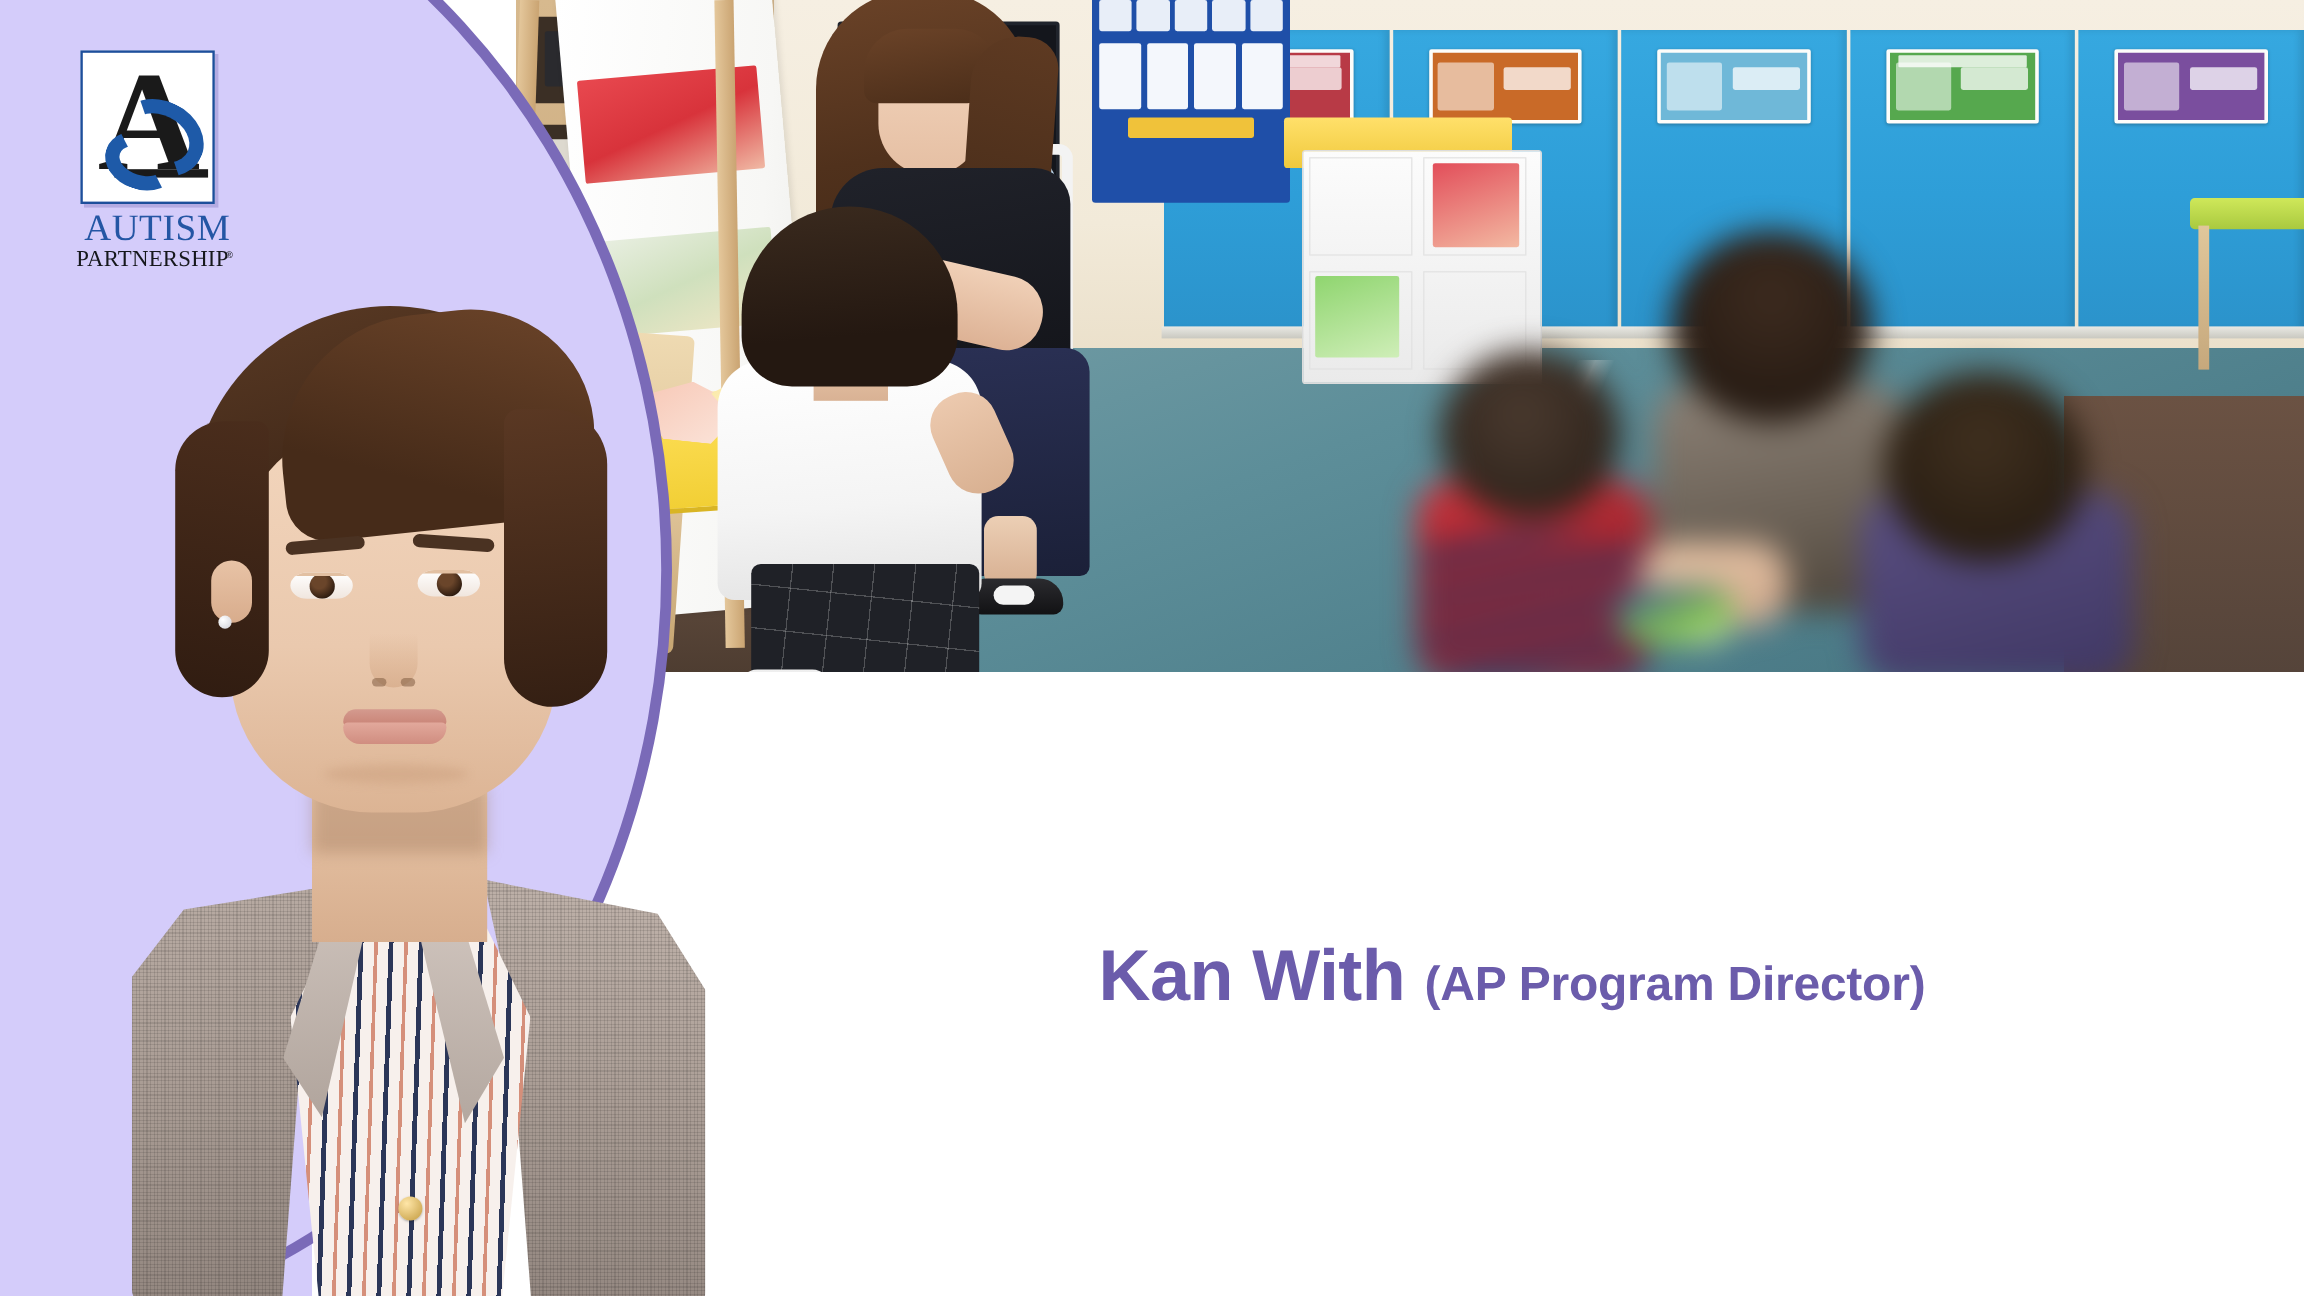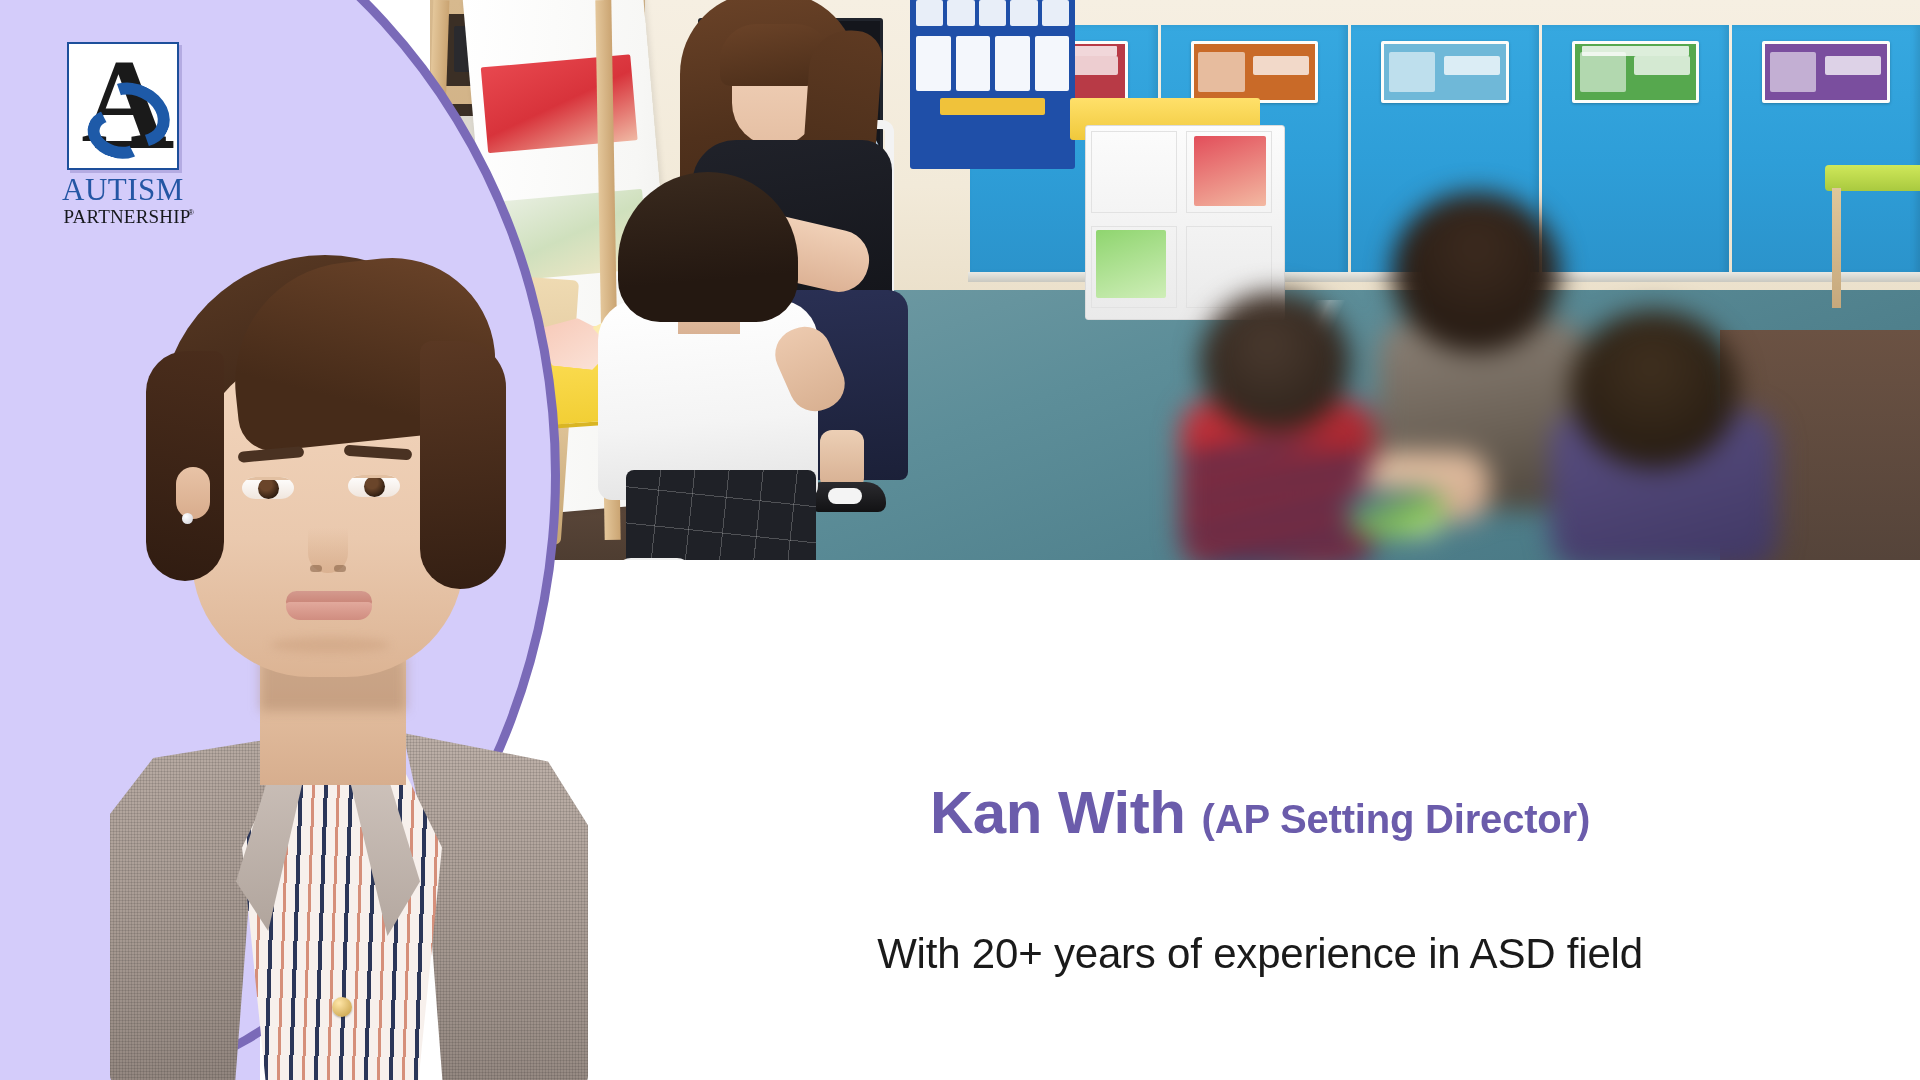--- a/index.html
+++ b/index.html
@@ -230,21 +230,21 @@
   .logo-A { position:absolute; left:50%; top:6px; transform:translateX(-50%);
     font-family:"Liberation Serif", serif; font-size:118px; line-height:104px;
     font-weight:700; color:#1a1a1a; letter-spacing:-2px; }
   .logo-A::after { content:""; position:absolute; left:14px; bottom:6px; width:78px; height:7px; background:#1a1a1a; }
   .logo-swoosh { position:absolute; left:26px; top:40px; width:76px; height:62px;
     border:12px solid #1e5aa8; border-left-color:transparent; border-bottom-color:transparent;
     border-radius:50%; transform:rotate(26deg); }
   .logo-swoosh2 { position:absolute; left:18px; top:66px; width:62px; height:48px;
     border:12px solid #1e5aa8; border-right-color:transparent; border-top-color:transparent;
     border-radius:50%; transform:rotate(18deg); }
-  .logo-autism { position:absolute; left:0; top:131px; width:130px; text-align:left;
+  .logo-autism { position:absolute; left:0; top:131px; width:130px; text-align:right;
     font-family:"Liberation Serif", serif; font-size:31px; line-height:33px; color:#2456a4; letter-spacing:.5px; }
   .logo-partnership { position:absolute; left:0; top:164px; width:130px; text-align:center;
     font-family:"Liberation Serif", serif; font-size:19px; line-height:21px; color:#16181c; letter-spacing:.2px; }
   .logo-tm { position:absolute; right:-2px; top:166px; font-size:8px; color:#16181c; }
 
   
   .portrait { position:absolute; left:120px; top:255px; width:480px; height:825px; }
   .p-hair { position:absolute; left:40px; top:0; width:330px; height:330px;
     background:linear-gradient(165deg,#5a3a24 0%,#3f2718 48%,#2c1a10 100%);
     border-radius:168px 168px 128px 128px; }
@@ -544,18 +544,17 @@
       </div>
       <div class="p-lip-top"></div>
       <div class="p-lip-bot"></div>
       <div class="p-chin-sh"></div>
     </div>
   </div>
 
 
   <div class="speaker-block">
     <div class="sp-name-row">
-      <span class="sp-name">Kan With </span><span class="sp-role">(AP Setting Director)</span>
+      <span class="sp-name">Kan With </span><span class="sp-role">(AP Program Director)</span>
     </div>
-    <div class="sp-line l2">With 20+ years of experience in ASD field</div>
   </div>
 
 </div>
 
 </body></html>

